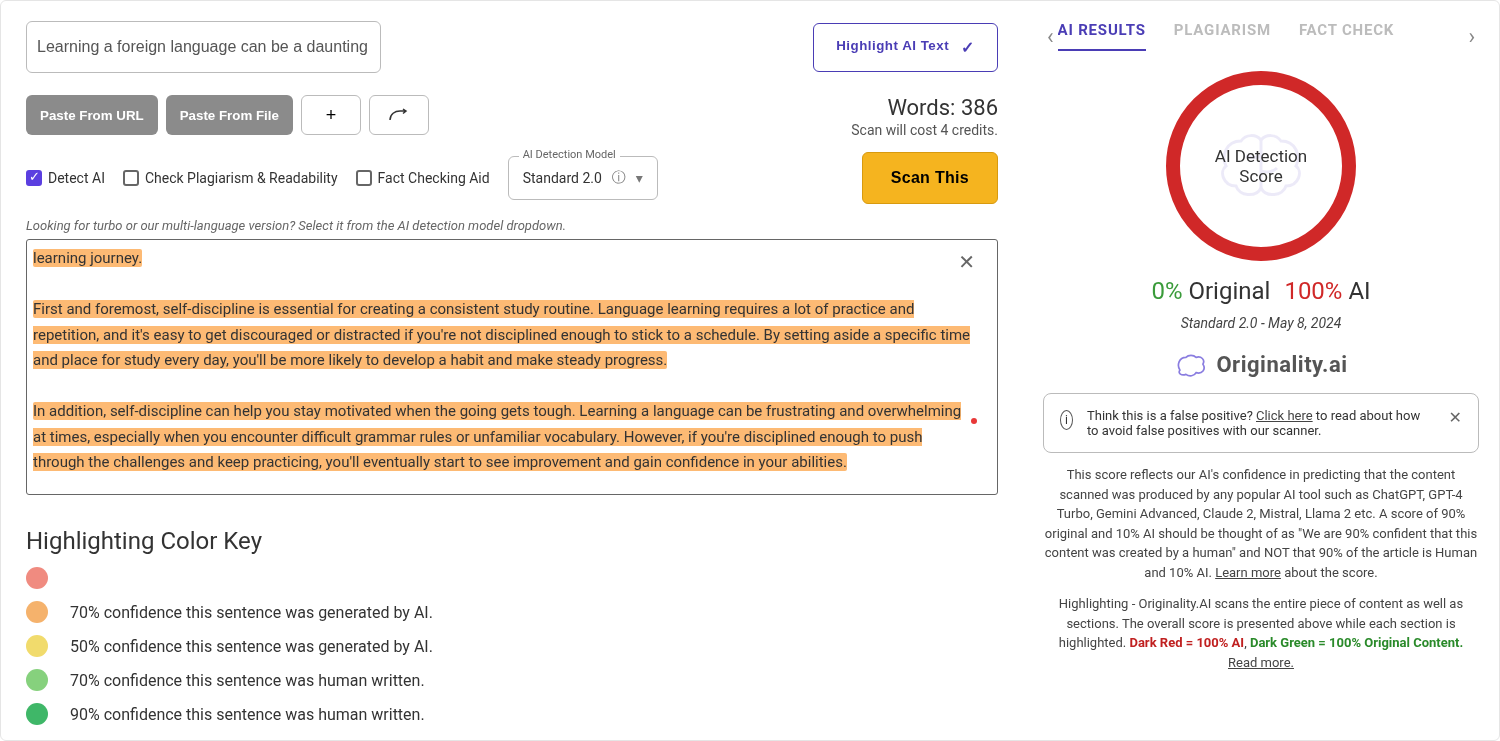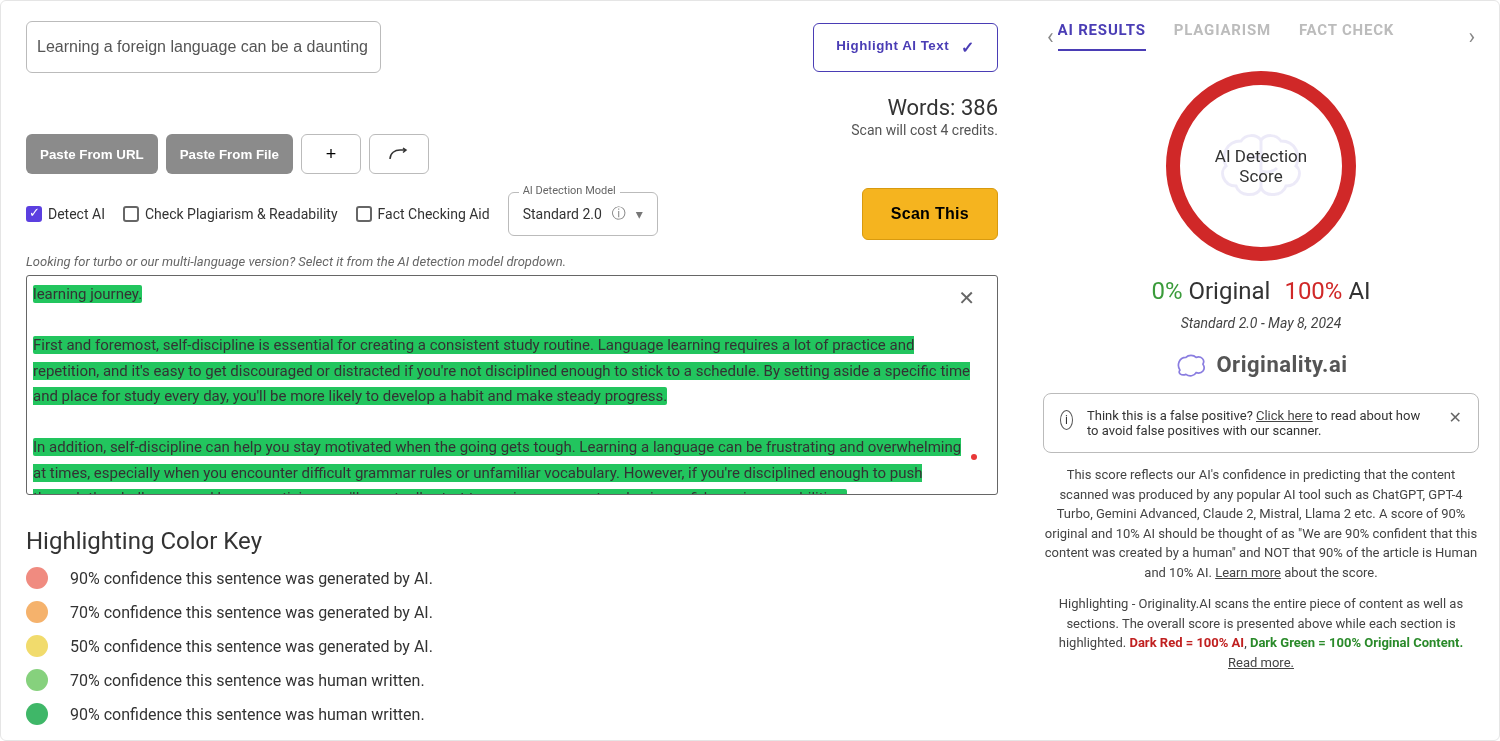--- a/index.html
+++ b/index.html
@@ -57,21 +57,21 @@
 .checkmark {
   color: #4a3db5;
   font-size: 16px;
 }
 .toolbar-row {
   display: flex;
   justify-content: space-between;
   align-items: flex-start;
   margin-top: 22px;
 }
-.paste-group { display: flex; gap: 8px; margin-top: 39px; }
+.paste-group { display: flex; gap: 8px; }
 .grey-btn {
   background: #8b8b8b;
   color: #fff;
   border: none;
   border-radius: 6px;
   padding: 10px 14px;
   font-weight: 600;
 }
 .icon-btn {
   border: 1px solid #bbb;
@@ -99,21 +99,21 @@
 .cb.checked .box { background:#5b3fe0; border-color:#5b3fe0; position:relative; }
 .cb.checked .box::after { content:"✓"; color:#fff; position:absolute; top:-3px; left:1px; font-size:13px; }
 .model-select {
   border:1px solid #bbb; border-radius:6px; padding:12px 14px; display:flex; align-items:center; gap:10px; position:relative;
 }
 .model-select .label { position:absolute; top:-9px; left:10px; background:#fff; padding:0 4px; font-size:11px; color:#666; }
 .scan-btn { background:#f5b41f; color:#000; font-weight:700; border:1px solid #d89a0f; padding:16px 28px; border-radius:6px; font-size:16px; letter-spacing:0.3px; }
 .hint { font-style: italic; color:#666; font-size:13px; margin-top:14px; }
 .editor-wrap { position:relative; margin-top:6px; border:1px solid #666; border-radius:3px; overflow:hidden; height:260px; }
 .editor { padding:6px 22px 6px 6px; height:100%; overflow-y:scroll; line-height:1.7; font-size:15px; color:#333; }
-.editor .hl { background:#22c55e; border-radius:2px; }
+.editor .hl { background:#fdba74; border-radius:2px; }
 .close-editor { position:absolute; top:10px; right:22px; color:#666; font-size:20px; cursor:pointer; z-index:5;}
 .small-dot { position:absolute; right:20px; top:178px; width:6px; height:6px; border-radius:50%; background:#e83838;}
 .key-title { margin-top:32px; font-size:24px; font-weight:400; }
 .key-list { margin-top:12px; display:flex; flex-direction:column; gap:12px; }
 .key-item { display:flex; align-items:center; gap:22px; font-size:16px; }
 .dot { width:22px; height:22px; border-radius:50%; }
 
 
 .tabs { display:flex; align-items:center; justify-content:space-between; }
 .tabs-inner { display:flex; gap:28px; flex:1; overflow:hidden; }
@@ -207,21 +207,20 @@
         <span class="hl">In addition, self-discipline can help you stay motivated when the going gets tough. Learning a language can be frustrating and overwhelming at times, especially when you encounter difficult grammar rules or unfamiliar vocabulary. However, if you're disciplined enough to push through the challenges and keep practicing, you'll eventually start to see improvement and gain confidence in your abilities.</span><br><br>
         
       </div>
       <div class="small-dot"></div>
     </div>
 
     <div class="key-title">Highlighting Color Key</div>
     <div class="key-list">
         <div class="key-item">
           <span class="dot" style="background: rgb(240, 139, 128);"></span>
-          <span>90% confidence this sentence was generated by AI.</span>
         </div>
         <div class="key-item">
           <span class="dot" style="background: rgb(245, 178, 108);"></span>
           <span>70% confidence this sentence was generated by AI.</span>
         </div>
         <div class="key-item">
           <span class="dot" style="background: rgb(241, 219, 108);"></span>
           <span>50% confidence this sentence was generated by AI.</span>
         </div>
         <div class="key-item">

